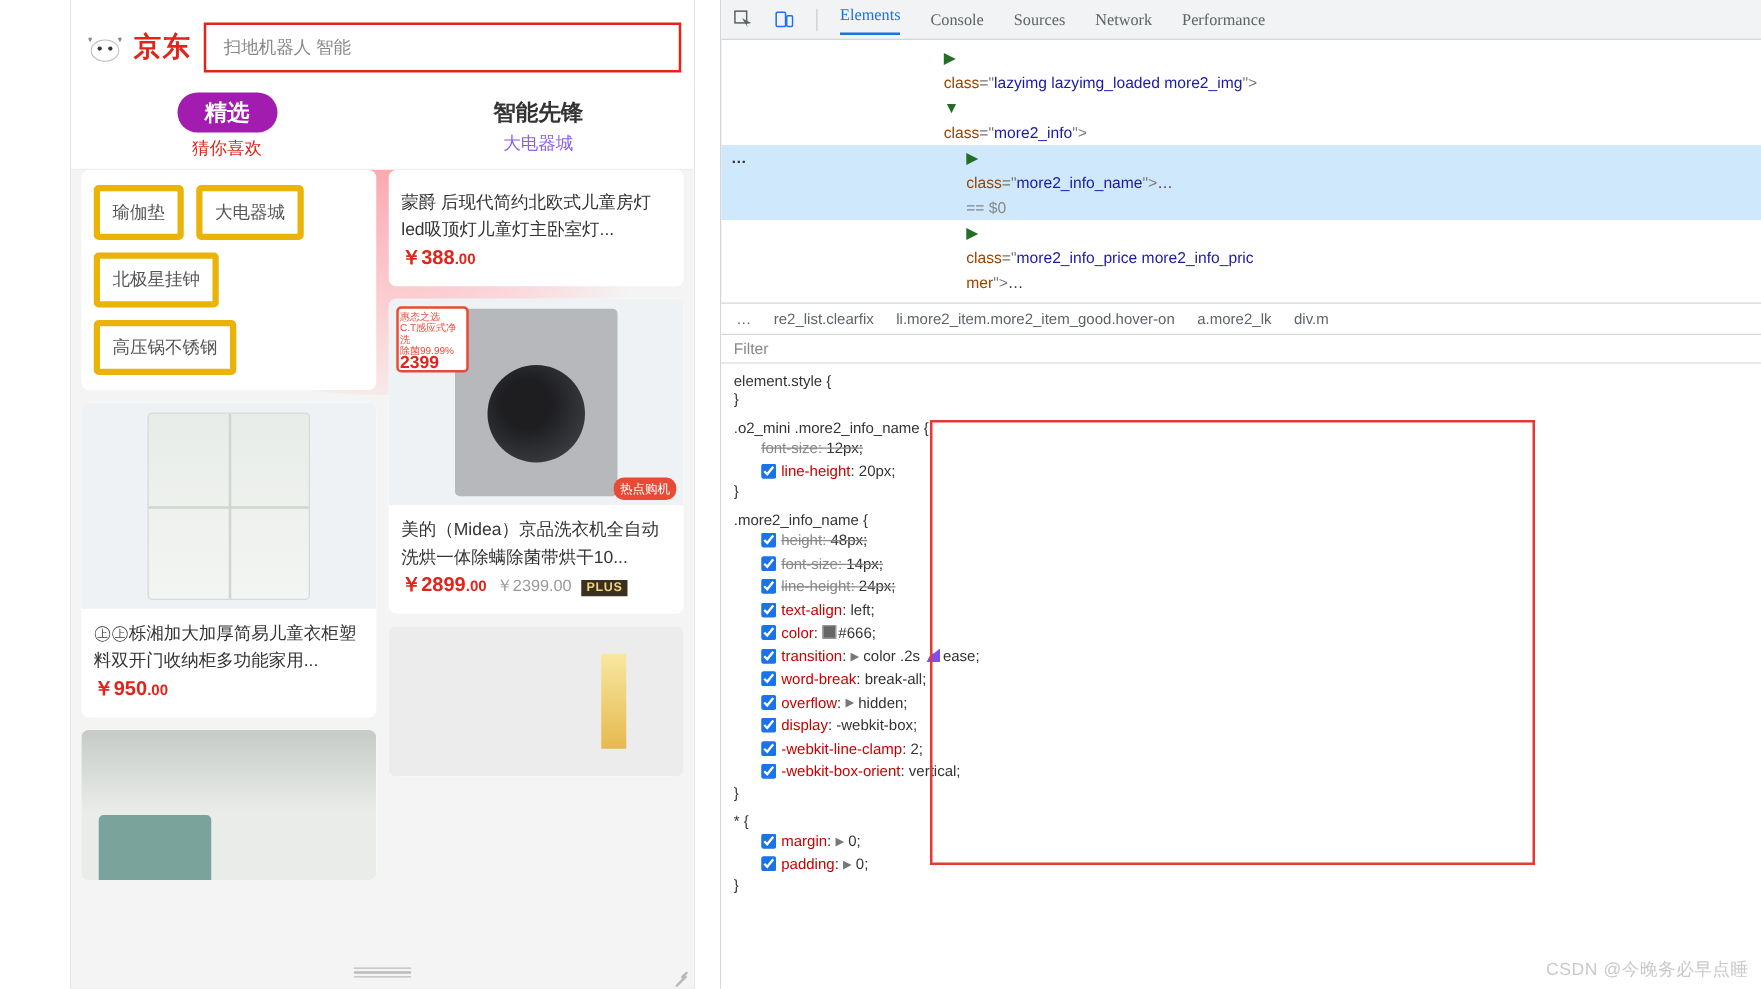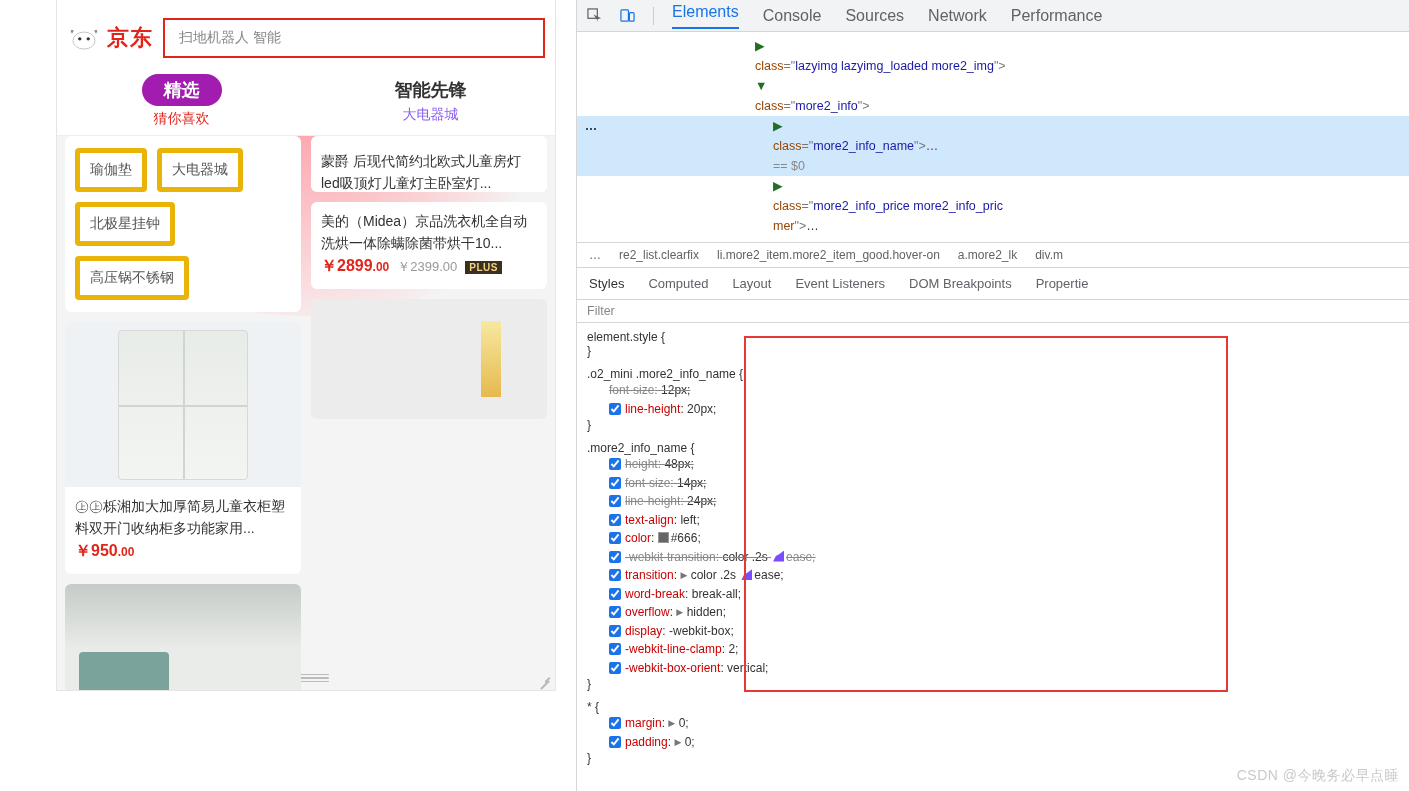--- a/index.html
+++ b/index.html
@@ -1,21 +1,21 @@
 <!DOCTYPE html>
 <html><head>
 <meta charset="utf-8">
 <style>
 *{margin:0;padding:0;box-sizing:border-box;font-family:-apple-system,"PingFang SC","Microsoft YaHei",sans-serif}
 body{background:#fff;overflow:hidden}
 .wrap{display:flex;width:1409px;height:791px}
 
 
 .mob{width:576px;position:relative;background:#fff}
-.mob-in{position:absolute;left:56px;top:0;width:500px;height:691px;border:1px solid #e5e5e5;border-top:none;display:flex;flex-direction:column;overflow:hidden}
+.mob-in{position:absolute;left:56px;top:0;width:500px;height:791px;border:1px solid #e5e5e5;border-top:none;display:flex;flex-direction:column;overflow:hidden}
 .hdr{display:flex;align-items:center;padding:18px 10px 8px;gap:10px;background:#fff}
 .logo{display:flex;align-items:center;gap:6px}
 .logo-dog{width:34px;height:26px}
 .logo-txt{color:#e1251b;font-size:22px;font-weight:700;letter-spacing:1px}
 .search{flex:1;border:2px solid #e1251b;height:40px;display:flex;align-items:center;padding:0 14px;color:#888;font-size:14px}
 .tabs{display:flex;height:70px;border-bottom:1px solid #eee;background:#fff}
 .tab{flex:1;display:flex;flex-direction:column;align-items:center;justify-content:center;gap:4px}
 .pill{background:#a21caf;color:#fff;font-size:18px;font-weight:700;padding:4px 22px;border-radius:18px}
 .tab-t{font-size:18px;color:#333;font-weight:600}
 .tab-s{font-size:14px;color:#e1251b}
@@ -58,21 +58,21 @@
 .corner::before,.corner::after{content:"";position:absolute;background:#b9b9b9;border-radius:2px}
 .corner::before{width:12px;height:2px;bottom:0;right:0;transform:rotate(-45deg)}
 .corner::after{width:7px;height:2px;bottom:0;right:0;transform:rotate(-45deg);bottom:5px}
 
 .scroll-ind{position:absolute;right:-16px;top:372px;width:5px;height:30px;background:#c9c9c9;border-radius:3px}
 
 
 .dt{flex:1;border-left:1px solid #d6d6d6;font-family:Menlo,Consolas,monospace;font-size:12px;color:#333;display:flex;flex-direction:column;min-width:0}
 .dt-top{display:flex;align-items:center;height:32px;border-bottom:1px solid #d6d6d6;padding:0 10px;gap:18px;background:#f1f3f4}
 .dt-ico{width:15px;height:15px}
-.dt-tabs span{font-size:16px;color:#5f6368;font-family:Liberation Sans, sans-serif;cursor:default}
+.dt-tabs span{font-size:13px;color:#5f6368;font-family:Liberation Serif, serif;cursor:default}
 .dt-tabs .act{color:#1a73e8;border-bottom:2px solid #1a73e8;padding-bottom:6px}
 .dt-tabs{display:flex;gap:24px;align-items:center;height:100%}
 
 .dom{padding:4px 0 6px 0;overflow:hidden;flex:0 0 auto;position:relative;font-size:12.5px}
 .dom .ln{white-space:nowrap;padding:0 10px;line-height:20px}
 .ind2{padding-left:178px!important}
 .ind3{padding-left:196px!important}
 .tg{color:#881280}.at{color:#994500}.av{color:#1a1aa6}.pn{color:#777}
 .eq0{color:#888}
 .hl{background:#cfe8fc}
@@ -165,23 +165,36 @@
             <div class="card">
               <div class="img" style="height:120px">
                   <div class="lamp1"></div>
                 </div>
             </div>
           </div>
 
           <div class="col">
             <div class="card">
               <div class="desc" style="margin-top:6px">蒙爵 后现代简约北欧式儿童房灯led吸顶灯儿童灯主卧室灯...</div>
-            </div>
-
-            <div class="card">
+              <div class="prow">
+                <span class="price">￥<span>388</span><span class="dec">.00</span></span>
+              </div>
+            </div>
+
+            <div class="card">
+              <div class="img">
+                <div class="washer"></div>
+                <div class="promo">
+                  <span>惠态之选</span><br>
+                  <span>C.T感应式净洗</span><br>
+                  <span>除菌99.99%</span>
+                  <span class="big">2399</span>
+                </div>
+                <span class="badge">热点购机</span>
+              </div>
               <div class="desc">美的（Midea）京品洗衣机全自动洗烘一体除螨除菌带烘干10...</div>
               <div class="prow">
                 <span class="price">￥<span>2899</span><span class="dec">.00</span></span>
                 <span class="oprice">￥2399.00</span>
                 <span class="plus">PLUS</span>
               </div>
             </div>
 
             <div class="card">
               <div class="img" style="height:120px">
@@ -234,28 +247,20 @@
     </div>
 
     <div class="crumb">
       <span>…</span>
       <span>re2_list.clearfix</span>
       <span>li.more2_item.more2_item_good.hover-on</span>
       <span>a.more2_lk</span>
       <span>div.m</span>
     </div>
 
-    <div class="stabs">
-      <span class="act">Styles</span>
-      <span>Computed</span>
-      <span>Layout</span>
-      <span>Event Listeners</span>
-      <span>DOM Breakpoints</span>
-      <span>Propertie</span>
-    </div>
 
     <div class="filter"><span>Filter</span></div>
 
     <div class="styles">
       <div class="rule">
         <div class="sel">element.style {</div>
         <div class="sel">}</div>
       </div>
       <div class="rule" id="rule1">
           <div class="sel">.o2_mini .more2_info_name {</div>
@@ -263,21 +268,20 @@
           <div class="prop "><input type="checkbox" class="chk" checked="" style=""><span class="k">line-height</span>: <span class="v">20px;</span></div>
           <div class="sel">}</div>
         </div>
       <div class="rule" id="rule2">
           <div class="sel">.more2_info_name {</div>
           <div class="prop strike"><input type="checkbox" class="chk" checked="" style=""><span class="k">height</span>: <span class="v">48px;</span></div>
           <div class="prop strike"><input type="checkbox" class="chk" checked="" style=""><span class="k">font-size</span>: <span class="v">14px;</span></div>
           <div class="prop strike"><input type="checkbox" class="chk" checked="" style=""><span class="k">line-height</span>: <span class="v">24px;</span></div>
           <div class="prop "><input type="checkbox" class="chk" checked="" style=""><span class="k">text-align</span>: <span class="v">left;</span></div>
           <div class="prop "><input type="checkbox" class="chk" checked="" style=""><span class="k">color</span>: <span class="sw swg"></span><span class="v">#666;</span></div>
-          <div class="prop strike"><input type="checkbox" class="chk" checked="" style=""><span class="k">-webkit-transition</span>: <span class="v">color .2s </span><span class="curve"></span><span class="strike">ease;</span></div>
           <div class="prop "><input type="checkbox" class="chk" checked="" style=""><span class="k">transition</span>: <span class="tri">▶</span> <span class="v">color .2s </span><span class="curve"></span><span class="">ease;</span></div>
           <div class="prop "><input type="checkbox" class="chk" checked="" style=""><span class="k">word-break</span>: <span class="v">break-all;</span></div>
           <div class="prop "><input type="checkbox" class="chk" checked="" style=""><span class="k">overflow</span>: <span class="tri">▶</span> <span class="v">hidden;</span></div>
           <div class="prop "><input type="checkbox" class="chk" checked="" style=""><span class="k">display</span>: <span class="v">-webkit-box;</span></div>
           <div class="prop "><input type="checkbox" class="chk" checked="" style=""><span class="k">-webkit-line-clamp</span>: <span class="v">2;</span></div>
           <div class="prop "><input type="checkbox" class="chk" checked="" style=""><span class="k">-webkit-box-orient</span>: <span class="v">vertical;</span></div>
           <div class="sel">}</div>
         </div>
       <div class="rule" id="rule3">
           <div class="sel">* {</div>

